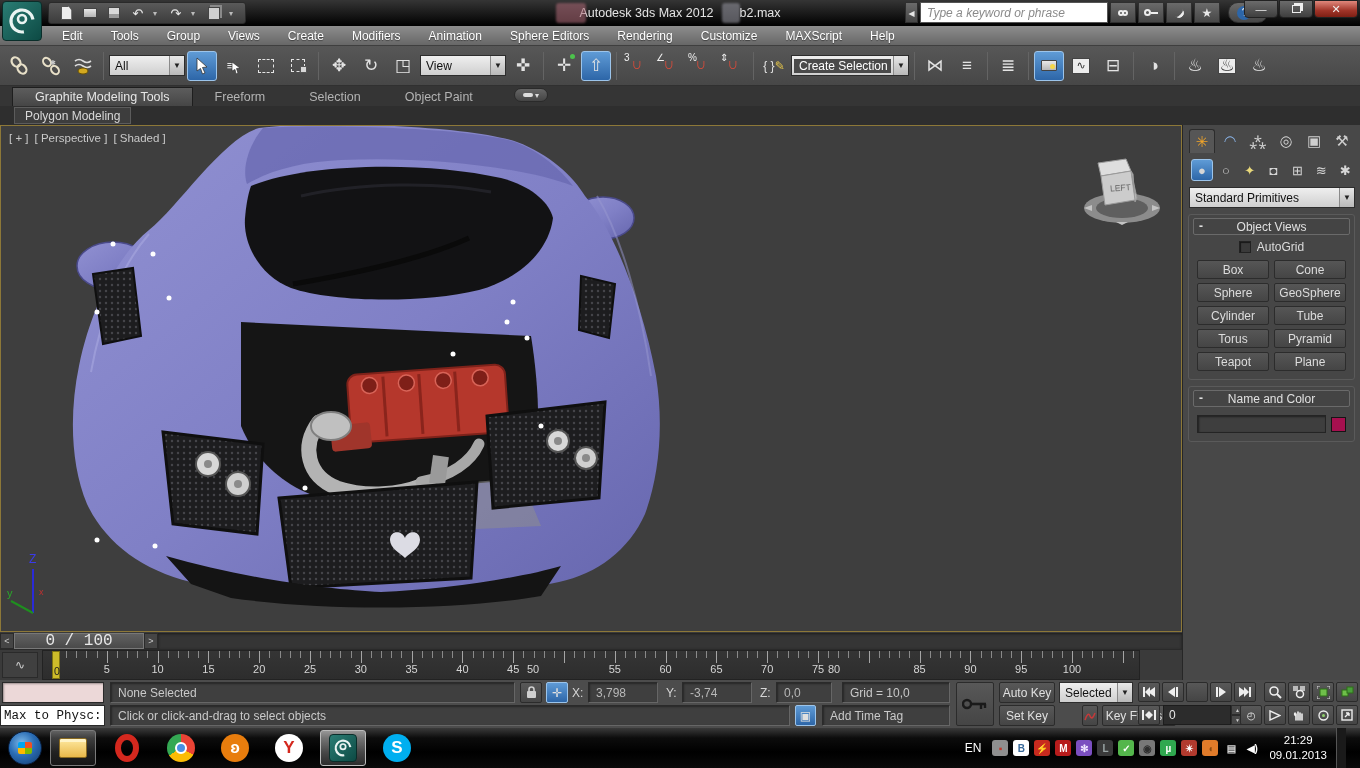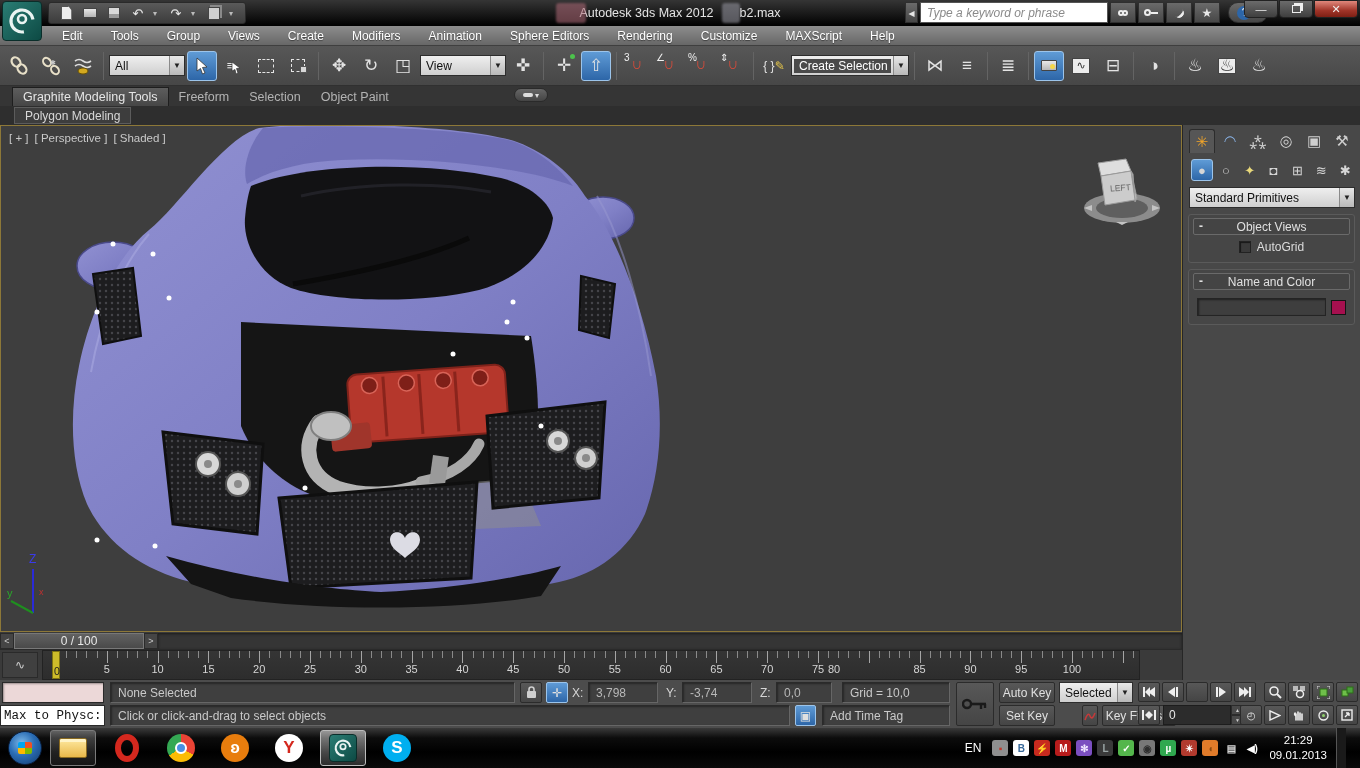--- a/index.html
+++ b/index.html
@@ -53,21 +53,21 @@
   .combo .val { flex:1; padding:0 5px; overflow:hidden; white-space:nowrap; }
   .combo .arrow { width:15px; height:100%; background:linear-gradient(#e7e7e7,#b9b9b9);
     border-left:1px solid #8a8a8a; display:flex; align-items:center; justify-content:center; font-size:8px; color:#222; }
   .combo.dark-sel .val { background:#4a4a4a; color:#fff; margin:2px; }
   .magnet { color:#d84b3a; font-weight:bold; font-size:16px; transform:rotate(180deg); display:inline-block; }
   .snap-sup { position:absolute; left:2px; top:1px; font-size:10px; color:#f0f0f0; }
 
   
   #ribbon-tabs { left:0; top:86px; width:1360px; height:20px; background:#353535;
     display:flex; align-items:flex-end; padding-left:12px; }
-  .rtab { font-size:12.5px; color:#b3b3b3; padding:2px 10px; }
+  .rtab { font-size:12.5px; color:#b3b3b3; padding:2px 22px; }
   .rtab.active { background:linear-gradient(#5d5d5d,#464646); border:1px solid #1e1e1e;
     border-bottom:none; color:#e6e6e6; }
   #ribbon-min { width:34px; height:14px; margin:0 0 3px 14px; background:linear-gradient(#666,#444);
     border:1px solid #2a2a2a; border-radius:7px; color:#ddd; font-size:8px;
     display:flex; align-items:center; justify-content:center; gap:2px; }
   #ribbon-panel-row { left:0; top:106px; width:1360px; height:19px; background:#2e2e2e; display:flex; align-items:center; }
   #polygon-modeling { margin-left:14px; height:17px; background:#3d3d3d; border:1px solid #5c5c5c;
     color:#d8d8d8; font-size:12px; padding:0 10px; display:flex; align-items:center; }
 
   
@@ -105,21 +105,21 @@
   .nc-input { flex:1; height:18px; background:#3e3e3e; border:1px solid #242424;
     box-shadow:inset 1px 1px 2px rgba(0,0,0,.5); }
   .nc-swatch { width:15px; height:15px; background:var(--swatch,#a6104f); border:1px solid #151515; }
 
   
   #time-slider { left:0; top:632px; width:1182px; height:18px; background:#3a3a3a;
     border-bottom:1px solid #2a2a2a; display:flex; align-items:center; }
   .ts-arrow { width:14px; height:16px; background:#454545; border:1px solid #2a2a2a; color:#ccc;
     font-size:9px; display:flex; align-items:center; justify-content:center; }
   #ts-handle { width:130px; height:16px; background:linear-gradient(#616161,#4a4a4a);
-    border:1px solid #787878; color:#e8e8e8; font-size:12px; display:flex; align-items:center; justify-content:center; }
+    border:1px solid #787878; color:#e8e8e8; font-size:16px; display:flex; align-items:center; justify-content:center;font-family:Liberation Mono, monospace; }
   #ts-track { flex:1; height:16px; background:#353535; box-shadow:inset 0 1px 3px rgba(0,0,0,.5); }
 
   
   #track-bar { left:0; top:650px; width:1182px; height:30px; background:#3a3a3a; }
   #mini-curve-btn { left:2px; top:2px; width:36px; height:26px; background:#404040;
     border:1px solid #2a2a2a; display:flex; align-items:center; justify-content:center; color:#ccc; font-size:12px; }
   #ruler { left:42px; top:0; width:1098px; height:30px; background:linear-gradient(#353535,#2d2d2d);
     border:1px solid #222; position:absolute; overflow:hidden; }
   #ruler .minor { position:absolute; left:13px; top:0; right:0; height:7px;
     background:repeating-linear-gradient(90deg,#8a8a8a 0 1px,transparent 1px 10.16px); }
@@ -537,20 +537,33 @@
 
     <div class="rollout">
       <div class="rollout-header">
         <span class="rollout-minus">-</span>
         <span>Object Views</span>
       </div>
       <div class="autogrid-row">
         <span class="checkbox"></span>
         <span>AutoGrid</span>
       </div>
+      <div class="ot-grid">
+
+      <span class="ot-btn">Box</span>
+          <span class="ot-btn">Cone</span>
+          <span class="ot-btn">Sphere</span>
+          <span class="ot-btn">GeoSphere</span>
+          <span class="ot-btn">Cylinder</span>
+          <span class="ot-btn">Tube</span>
+          <span class="ot-btn">Torus</span>
+          <span class="ot-btn">Pyramid</span>
+          <span class="ot-btn">Teapot</span>
+          <span class="ot-btn">Plane</span>
+        </div>
     </div>
 
     <div class="rollout">
       <div class="rollout-header">
         <span class="rollout-minus">-</span>
         <span>Name and Color</span>
       </div>
       <div class="nc-row">
         <span class="nc-input"></span>
         <span class="nc-swatch"></span>
@@ -576,21 +589,21 @@
 
       <span class="tick-label" style="left: 63.8px;">5</span>
           <span class="tick-label" style="left: 114.6px;">10</span>
           <span class="tick-label" style="left: 165.4px;">15</span>
           <span class="tick-label" style="left: 216.2px;">20</span>
           <span class="tick-label" style="left: 267px;">25</span>
           <span class="tick-label" style="left: 317.8px;">30</span>
           <span class="tick-label" style="left: 368.6px;">35</span>
           <span class="tick-label" style="left: 419.4px;">40</span>
           <span class="tick-label" style="left: 470.2px;">45</span>
-          <span class="tick-label" style="left: 521px;">50</span>
+          <span class="tick-label" style="left: 490px;">50</span>
           <span class="tick-label" style="left: 571.8px;">55</span>
           <span class="tick-label" style="left: 622.6px;">60</span>
           <span class="tick-label" style="left: 673.4px;">65</span>
           <span class="tick-label" style="left: 724.2px;">70</span>
           <span class="tick-label" style="left: 775px;">75</span>
           <span class="tick-label" style="left: 791px; text-align: right;">80</span>
           <span class="tick-label" style="left: 876.6px;">85</span>
           <span class="tick-label" style="left: 927.4px;">90</span>
           <span class="tick-label" style="left: 978.2px;">95</span>
           <span class="tick-label" style="left: 1029px;">100</span>

